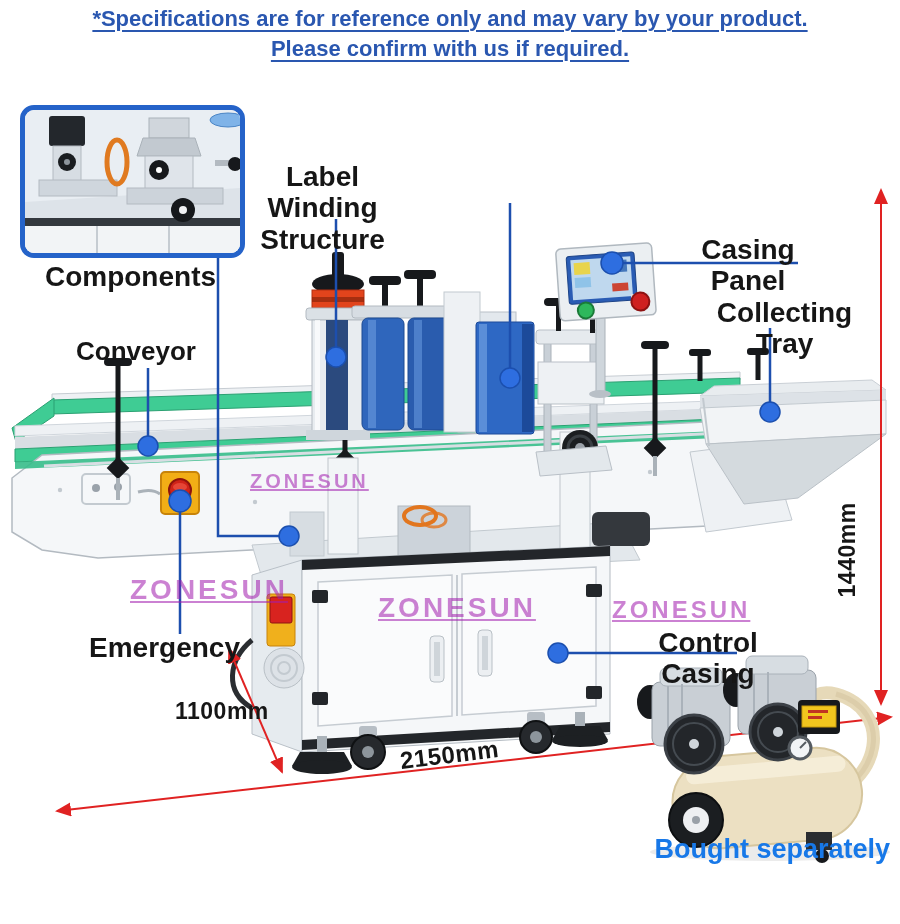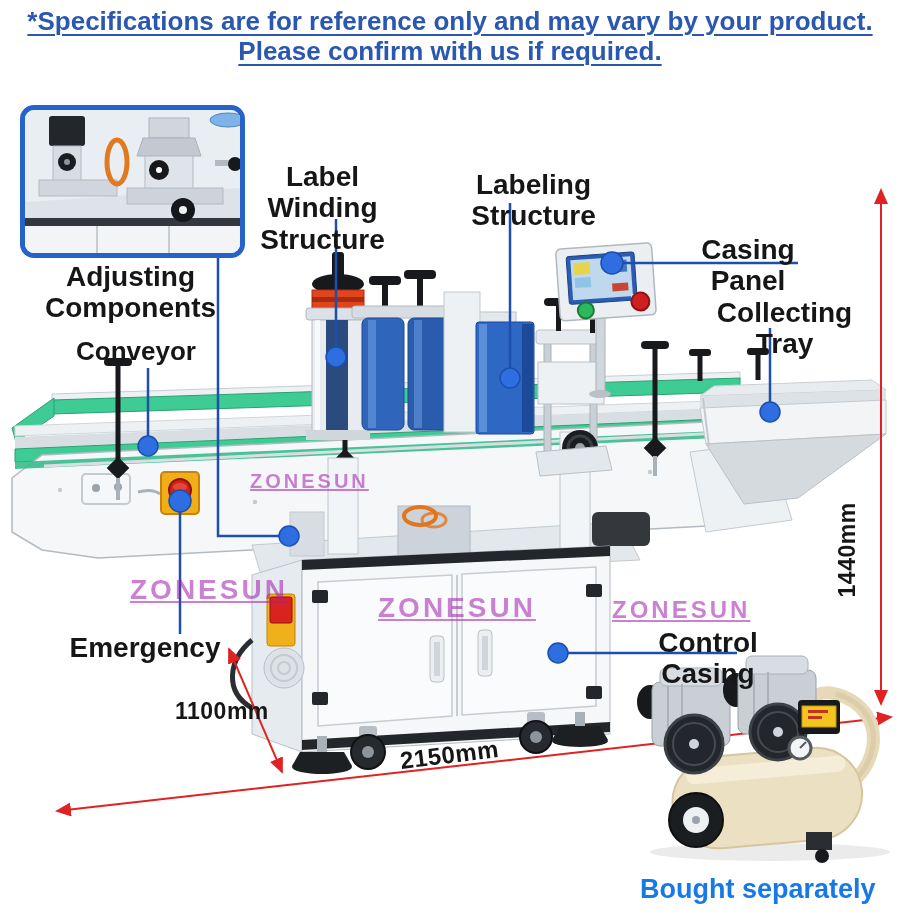--- a/index.html
+++ b/index.html
@@ -1,21 +1,21 @@
 <!DOCTYPE html>
 <html><head>
 <meta charset="utf-8">
 <style>
   html,body{margin:0;padding:0;background:#fff;}
   #stage{position:relative;width:900px;height:924px;background:#fff;overflow:hidden;
          font-family:"Liberation Sans",sans-serif;}
   #machine-svg{position:absolute;left:0;top:0;z-index:1;}
   .txt{position:absolute;z-index:3;color:#161616;font-weight:700;line-height:1.12;}
   .disclaimer{position:absolute;left:0;width:900px;text-align:center;z-index:3;
-    color:#2a57b0;font-size:26px;font-weight:600;
+    color:#2a57b0;font-size:22px;font-weight:600;
     text-decoration:underline;text-decoration-thickness:2px;text-underline-offset:4px;}
   .lbl{font-size:28px;text-align:center;}
   .dim{font-size:23px;letter-spacing:0.5px;}
   .watermark{position:absolute;z-index:2;color:#a21caf;opacity:.55;font-weight:700;
     letter-spacing:3px;font-family:"Liberation Sans",sans-serif;text-decoration:underline;}
   #inset{position:absolute;left:20px;top:105px;width:225px;height:153px;z-index:2;
     border:5px solid #2563c9;border-radius:14px;background:#e9eef3;overflow:hidden;box-sizing:border-box;}
   #bought{position:absolute;z-index:3;color:#1778e8;font-weight:700;font-size:27px;}
 </style>
 </head>
@@ -317,38 +317,36 @@
 
   <div class="disclaimer" style="top:6px;">*Specifications are for reference only and may vary by your product.</div>
   <div class="disclaimer" style="top:36px;">Please confirm with us if required.</div>
 
   <div class="watermark" style="left:250px;top:470px;font-size:20px;">ZONESUN</div>
   <div class="watermark" style="left:130px;top:574px;font-size:28px;">ZONESUN</div>
   <div class="watermark" style="left:378px;top:592px;font-size:28px;">ZONESUN</div>
   <div class="watermark" style="left:612px;top:596px;font-size:24px;">ZONESUN</div>
 
   <div class="txt lbl" style="left:28px;top:261px;width:205px;">
-    <div>Adjusting</div>
     <div>Components</div>
   </div>
 
   <div class="txt lbl" style="left:230px;top:161px;width:185px;">
     <div>Label Winding</div>
     <div>Structure</div>
   </div>
 
-  <div class="txt lbl" style="left:426px;top:169px;width:215px;">Labeling Structure</div>
   <div class="txt lbl" style="left:668px;top:234px;width:160px;">Casing Panel</div>
   <div class="txt lbl" style="left:692px;top:297px;width:185px;">Collecting Tray</div>
   <div class="txt lbl" style="left:76px;top:337px;width:120px;font-size:26px;">Conveyor</div>
 
-  <div class="txt lbl" style="left:50px;top:632px;width:190px;">
+  <div class="txt lbl" style="left:50px;top:632px;width:190px;text-align:right;">
     <div>Emergency</div>
   </div>
 
   <div class="txt lbl" style="left:618px;top:627px;width:180px;">Control Casing</div>
 
   <div class="txt dim" style="left:789px;top:537px;width:118px;text-align:center;transform:rotate(-90deg);">1440mm</div>
   <div class="txt dim" style="left:175px;top:699px;">1100mm</div>
   <div class="txt dim" style="left:400px;top:742px;font-size:24px;transform:rotate(-7deg);">2150mm</div>
 
-  <div id="bought" style="left:640px;top:874px;width:250px;text-align:left;">Bought separately</div>
+  <div id="bought" style="left:640px;top:834px;width:250px;text-align:right;">Bought separately</div>
 </div>
 
 </body></html>

